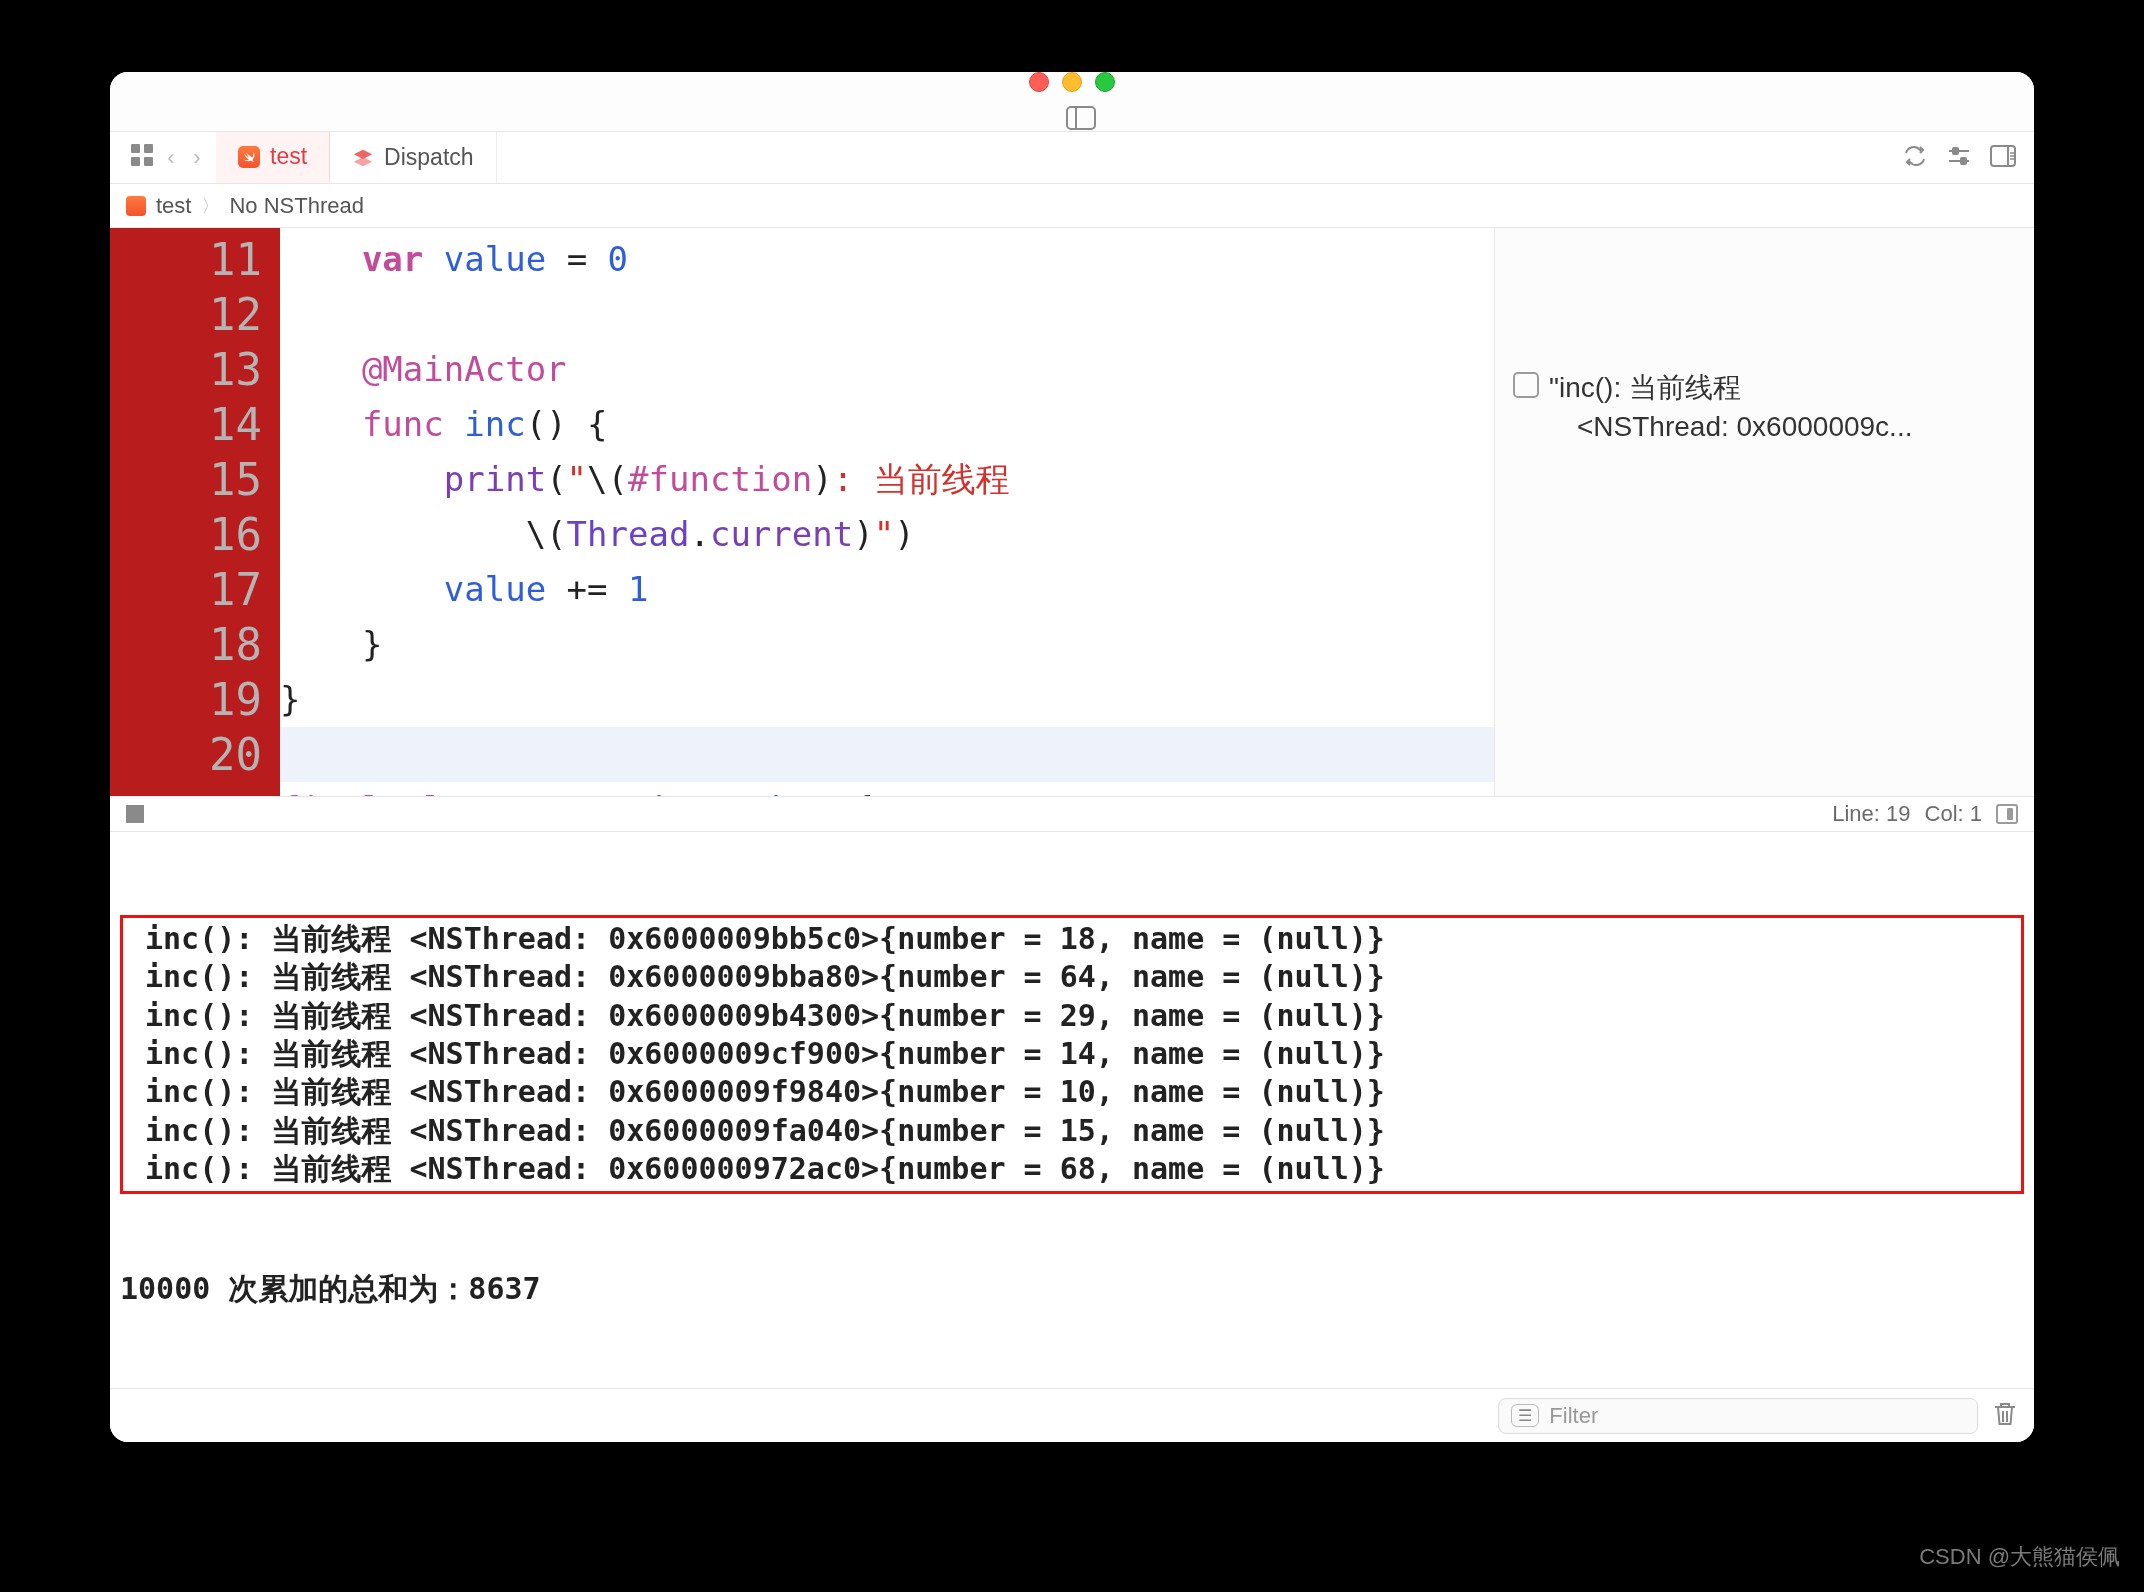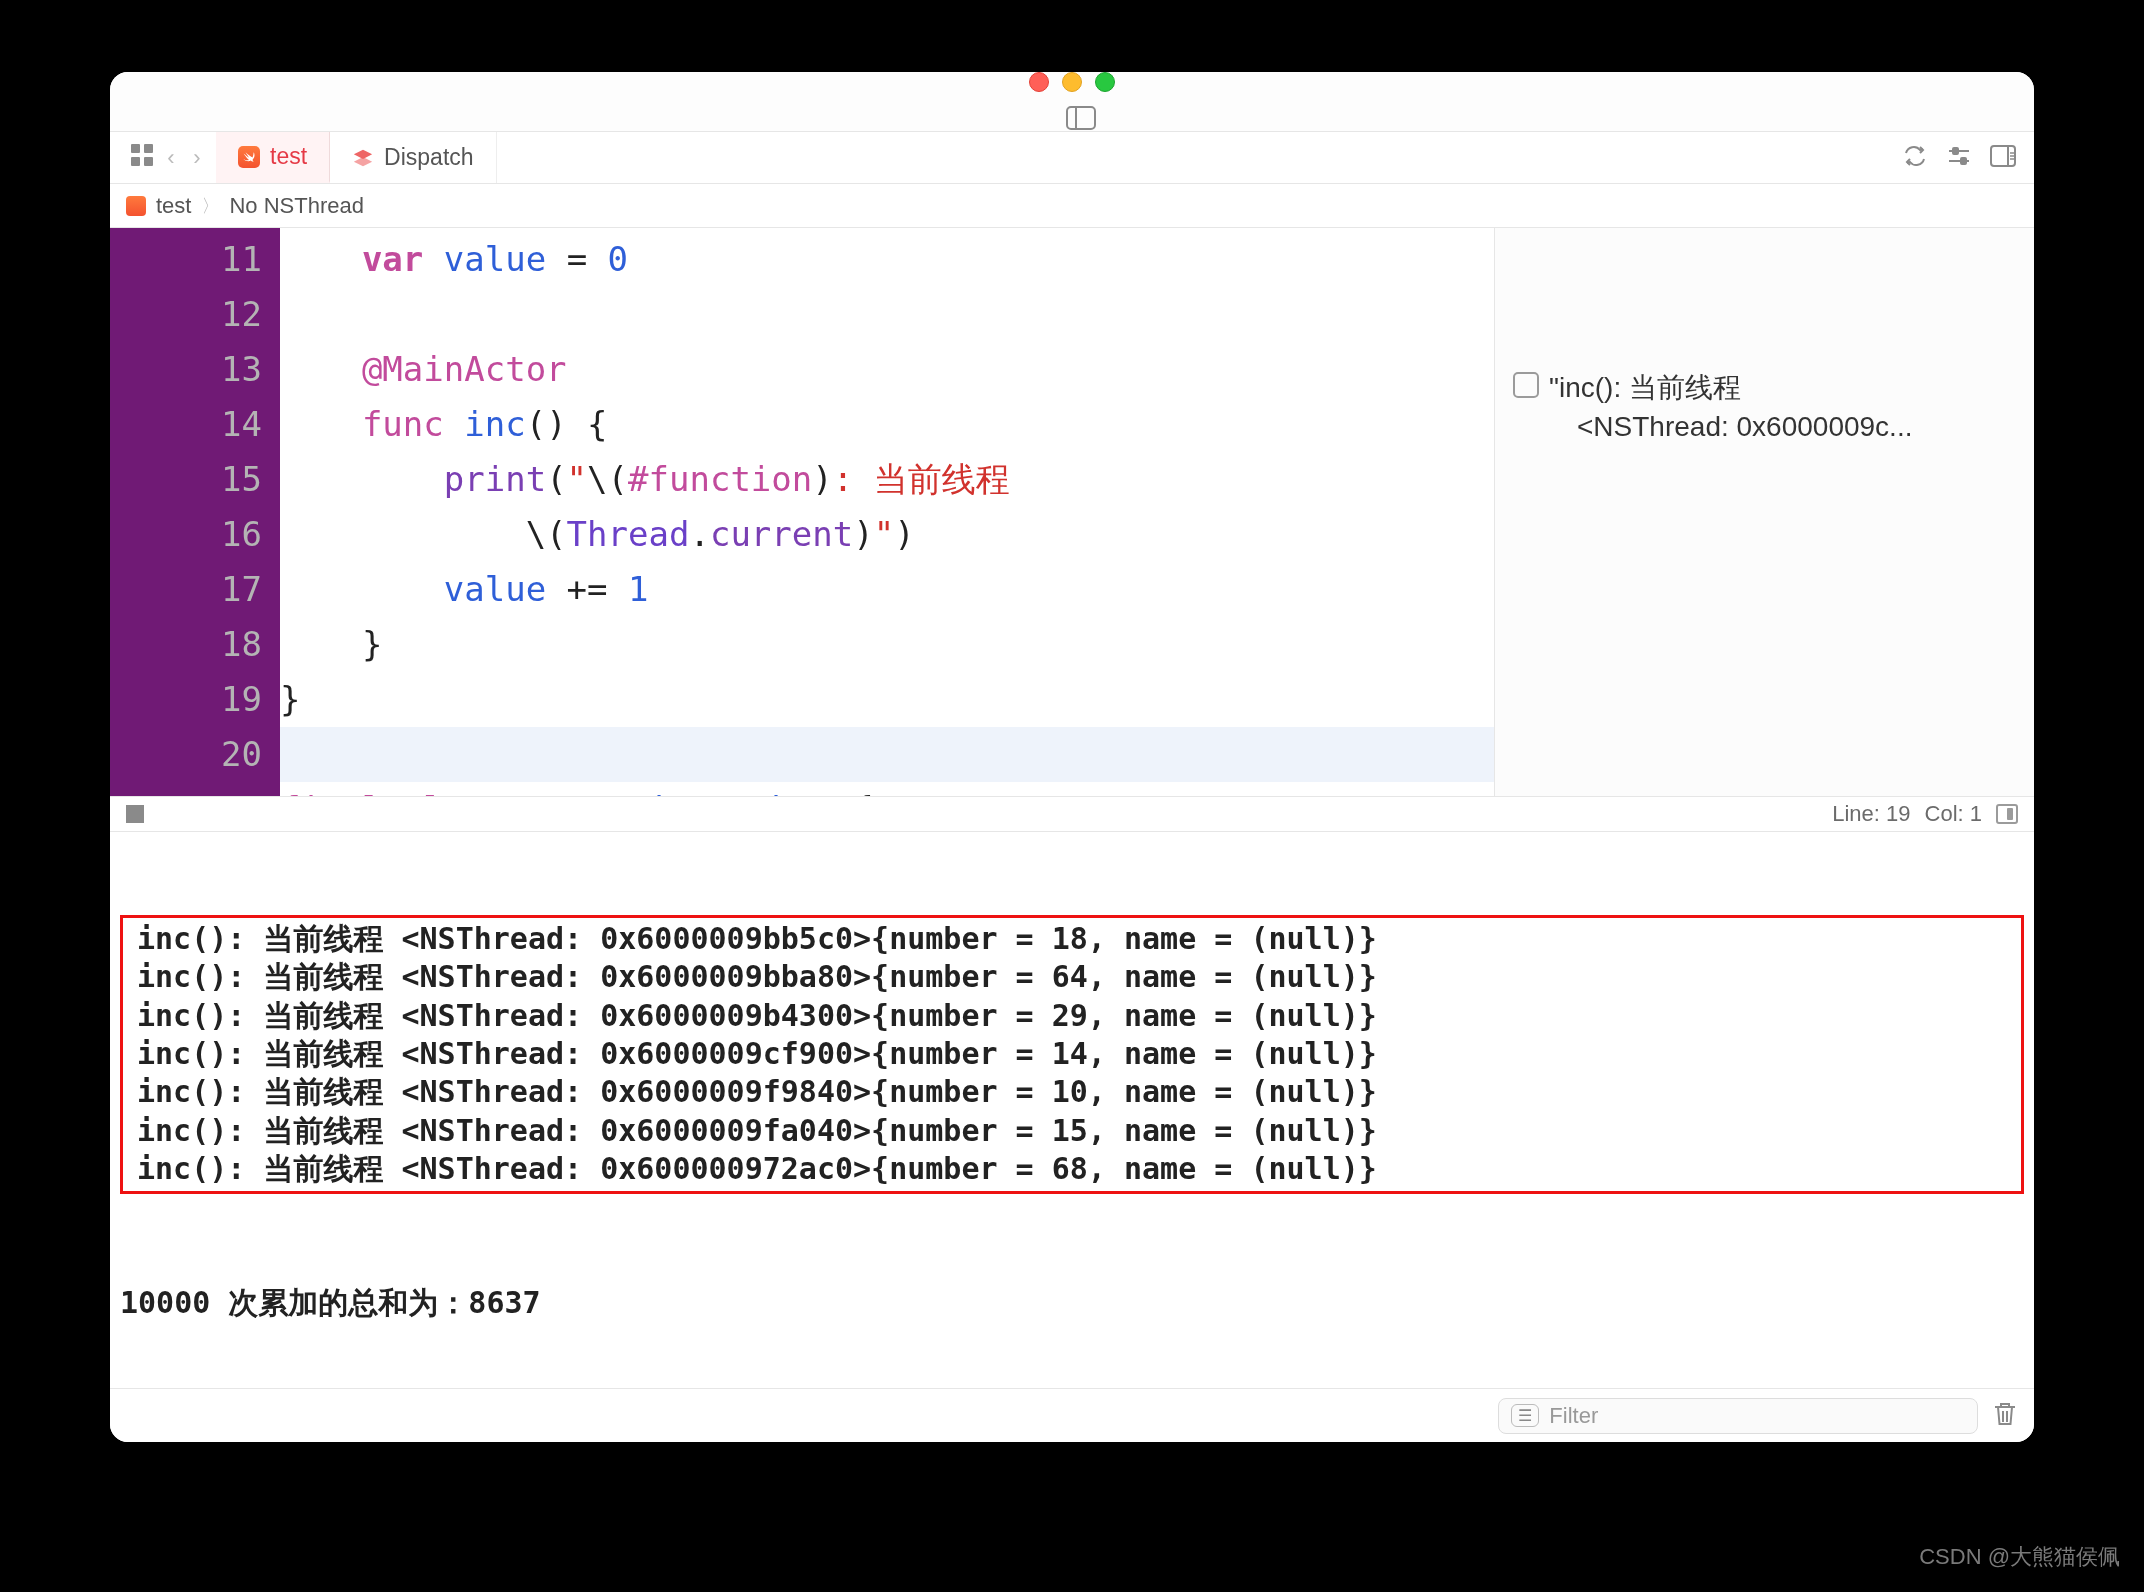--- a/index.html
+++ b/index.html
@@ -85,23 +85,23 @@
   }
   .bc-sep { color:#bbb; font-size:18px;}
   .swift-mini { width:20px;height:20px;background:linear-gradient(#ff7a3d,#f4522f);border-radius:4px;}
   .editor-split {
     flex: 0 0 568px;
     display:flex;
     min-height:0;
   }
   .gutter {
     width: 170px; text-align:right; padding-right:18px;
-    color:#b4b4b4; font-family:"SF Mono",Menlo,Consolas,monospace; font-size:34px;
+    color:#b4b4b4; font-family:"SF Mono",Menlo,Consolas,monospace; font-size:44px;
     line-height:55px; padding-top:4px; user-select:none;
-    background:#701a75;
+    background:#b91c1c;
   }
   .code {
     flex:1; font-family:"SF Mono",Menlo,Consolas,monospace; font-size:34px;
     line-height:55px; padding-top:4px; color:#333; white-space:pre;
     background:#fff; overflow:hidden;
   }
   .code .k-var{color:#c24b9c;font-weight:bold;} .code .k-func{color:#c24b9c;}
   .code .k-final{color:#c24b9c;} .code .k-class{color:#c24b9c;}
   .code .id{color:#2f5fd8;} .code .attr{color:#c24b9c;}
   .code .call{color:#7a3fb3;} .code .type{color:#6a40c8;}
@@ -125,21 +125,21 @@
   .status-right{display:flex;align-items:center; gap:14px;margin-left:8px;}
   .mini-panel{width:22px;height:20px;border:2px solid #9b9b9b;border-radius:3px; position:relative;}
   .mini-panel::after{content:"";position:absolute;right:3px;top:2px;bottom:2px;width:6px;background:#9b9b9b;border-radius:1px;}
   .console {
     flex:1; min-height:0; background:#fff;
     font-family:"SF Mono",Menlo,Consolas,monospace; font-size:30px; font-weight:700;
     line-height:1.28; padding:6px 10px 6px 10px; color:#222;
     white-space:pre; overflow:hidden;
   }
   .redbox {
-    border:3px solid #e11; padding:2px 14px; margin-bottom:14px;
+    border:3px solid #e11; padding:2px 22px; margin-bottom:0;
   }
   .console-footer {
     height: 54px; border-top:1px solid #e6e6e6; display:flex; align-items:center;
     padding: 0 16px; gap:14px; background:#fff;
   }
   .console-footer .fill{flex:1;}
   .filter-field{
     width:480px; height:36px; border:1px solid #ddd; border-radius:8px;
     display:flex; align-items:center; gap:10px; padding:0 12px; color:#999; font-size:22px;
     background:#fafafa;

